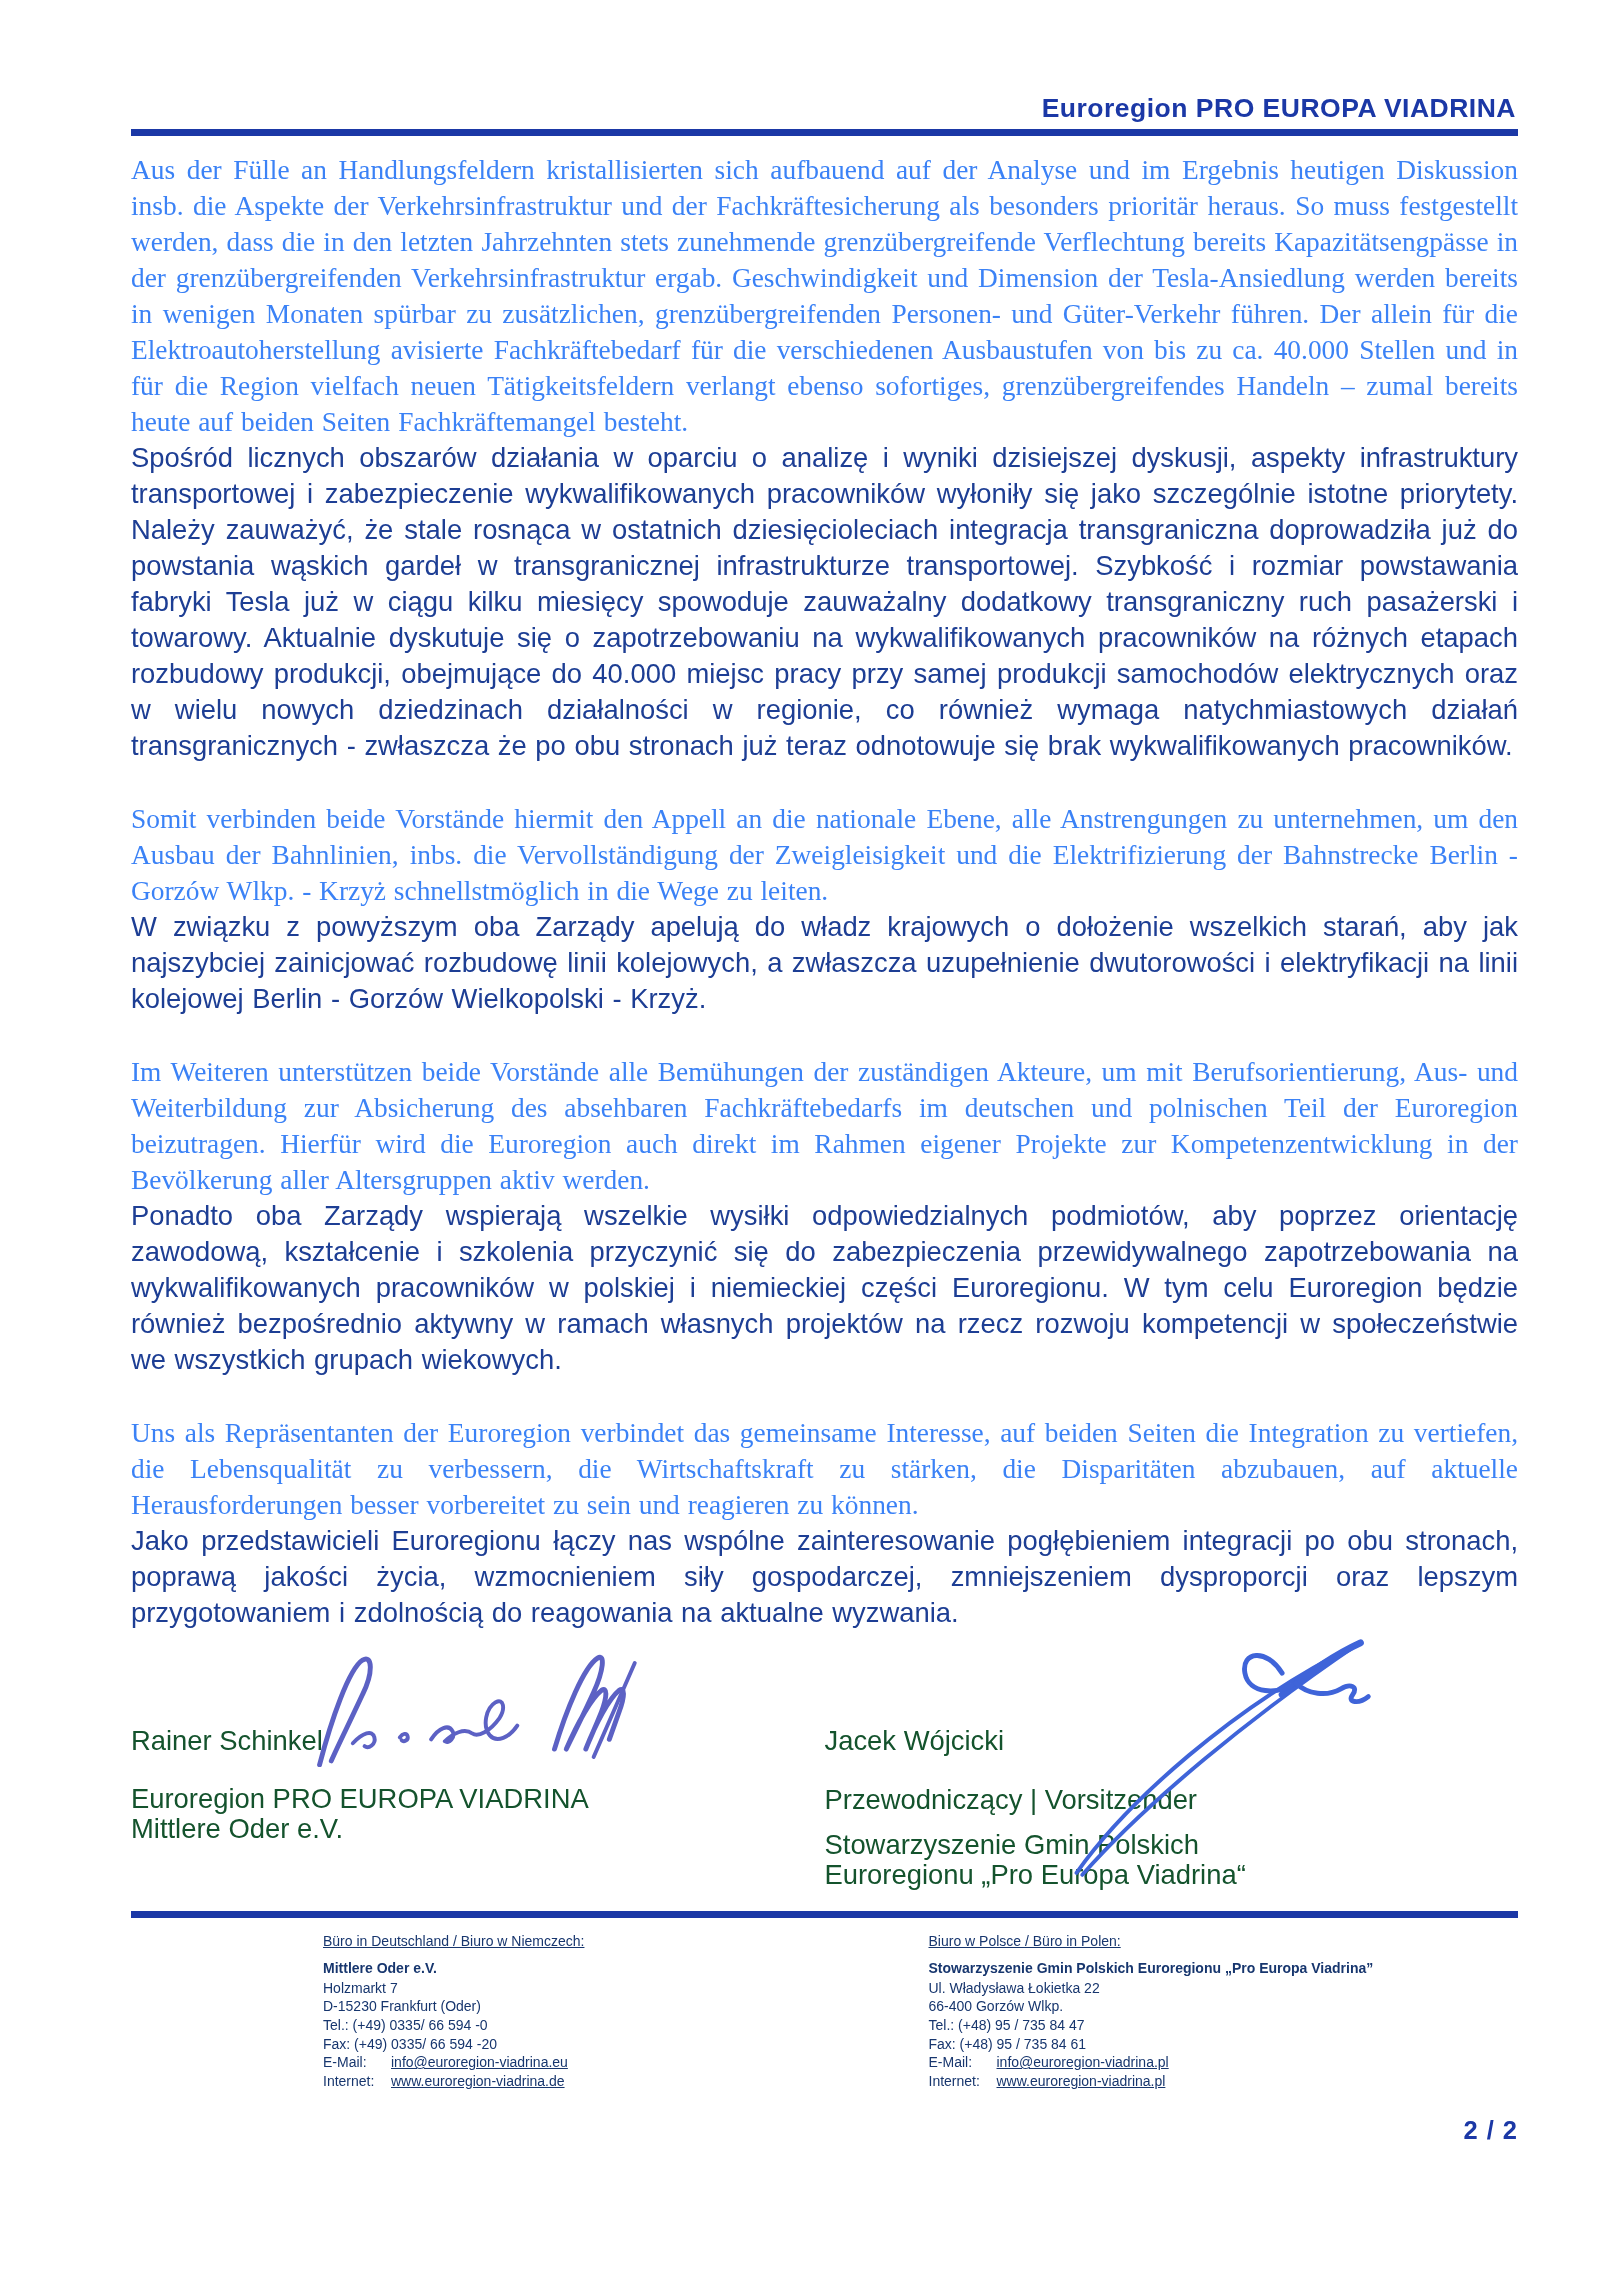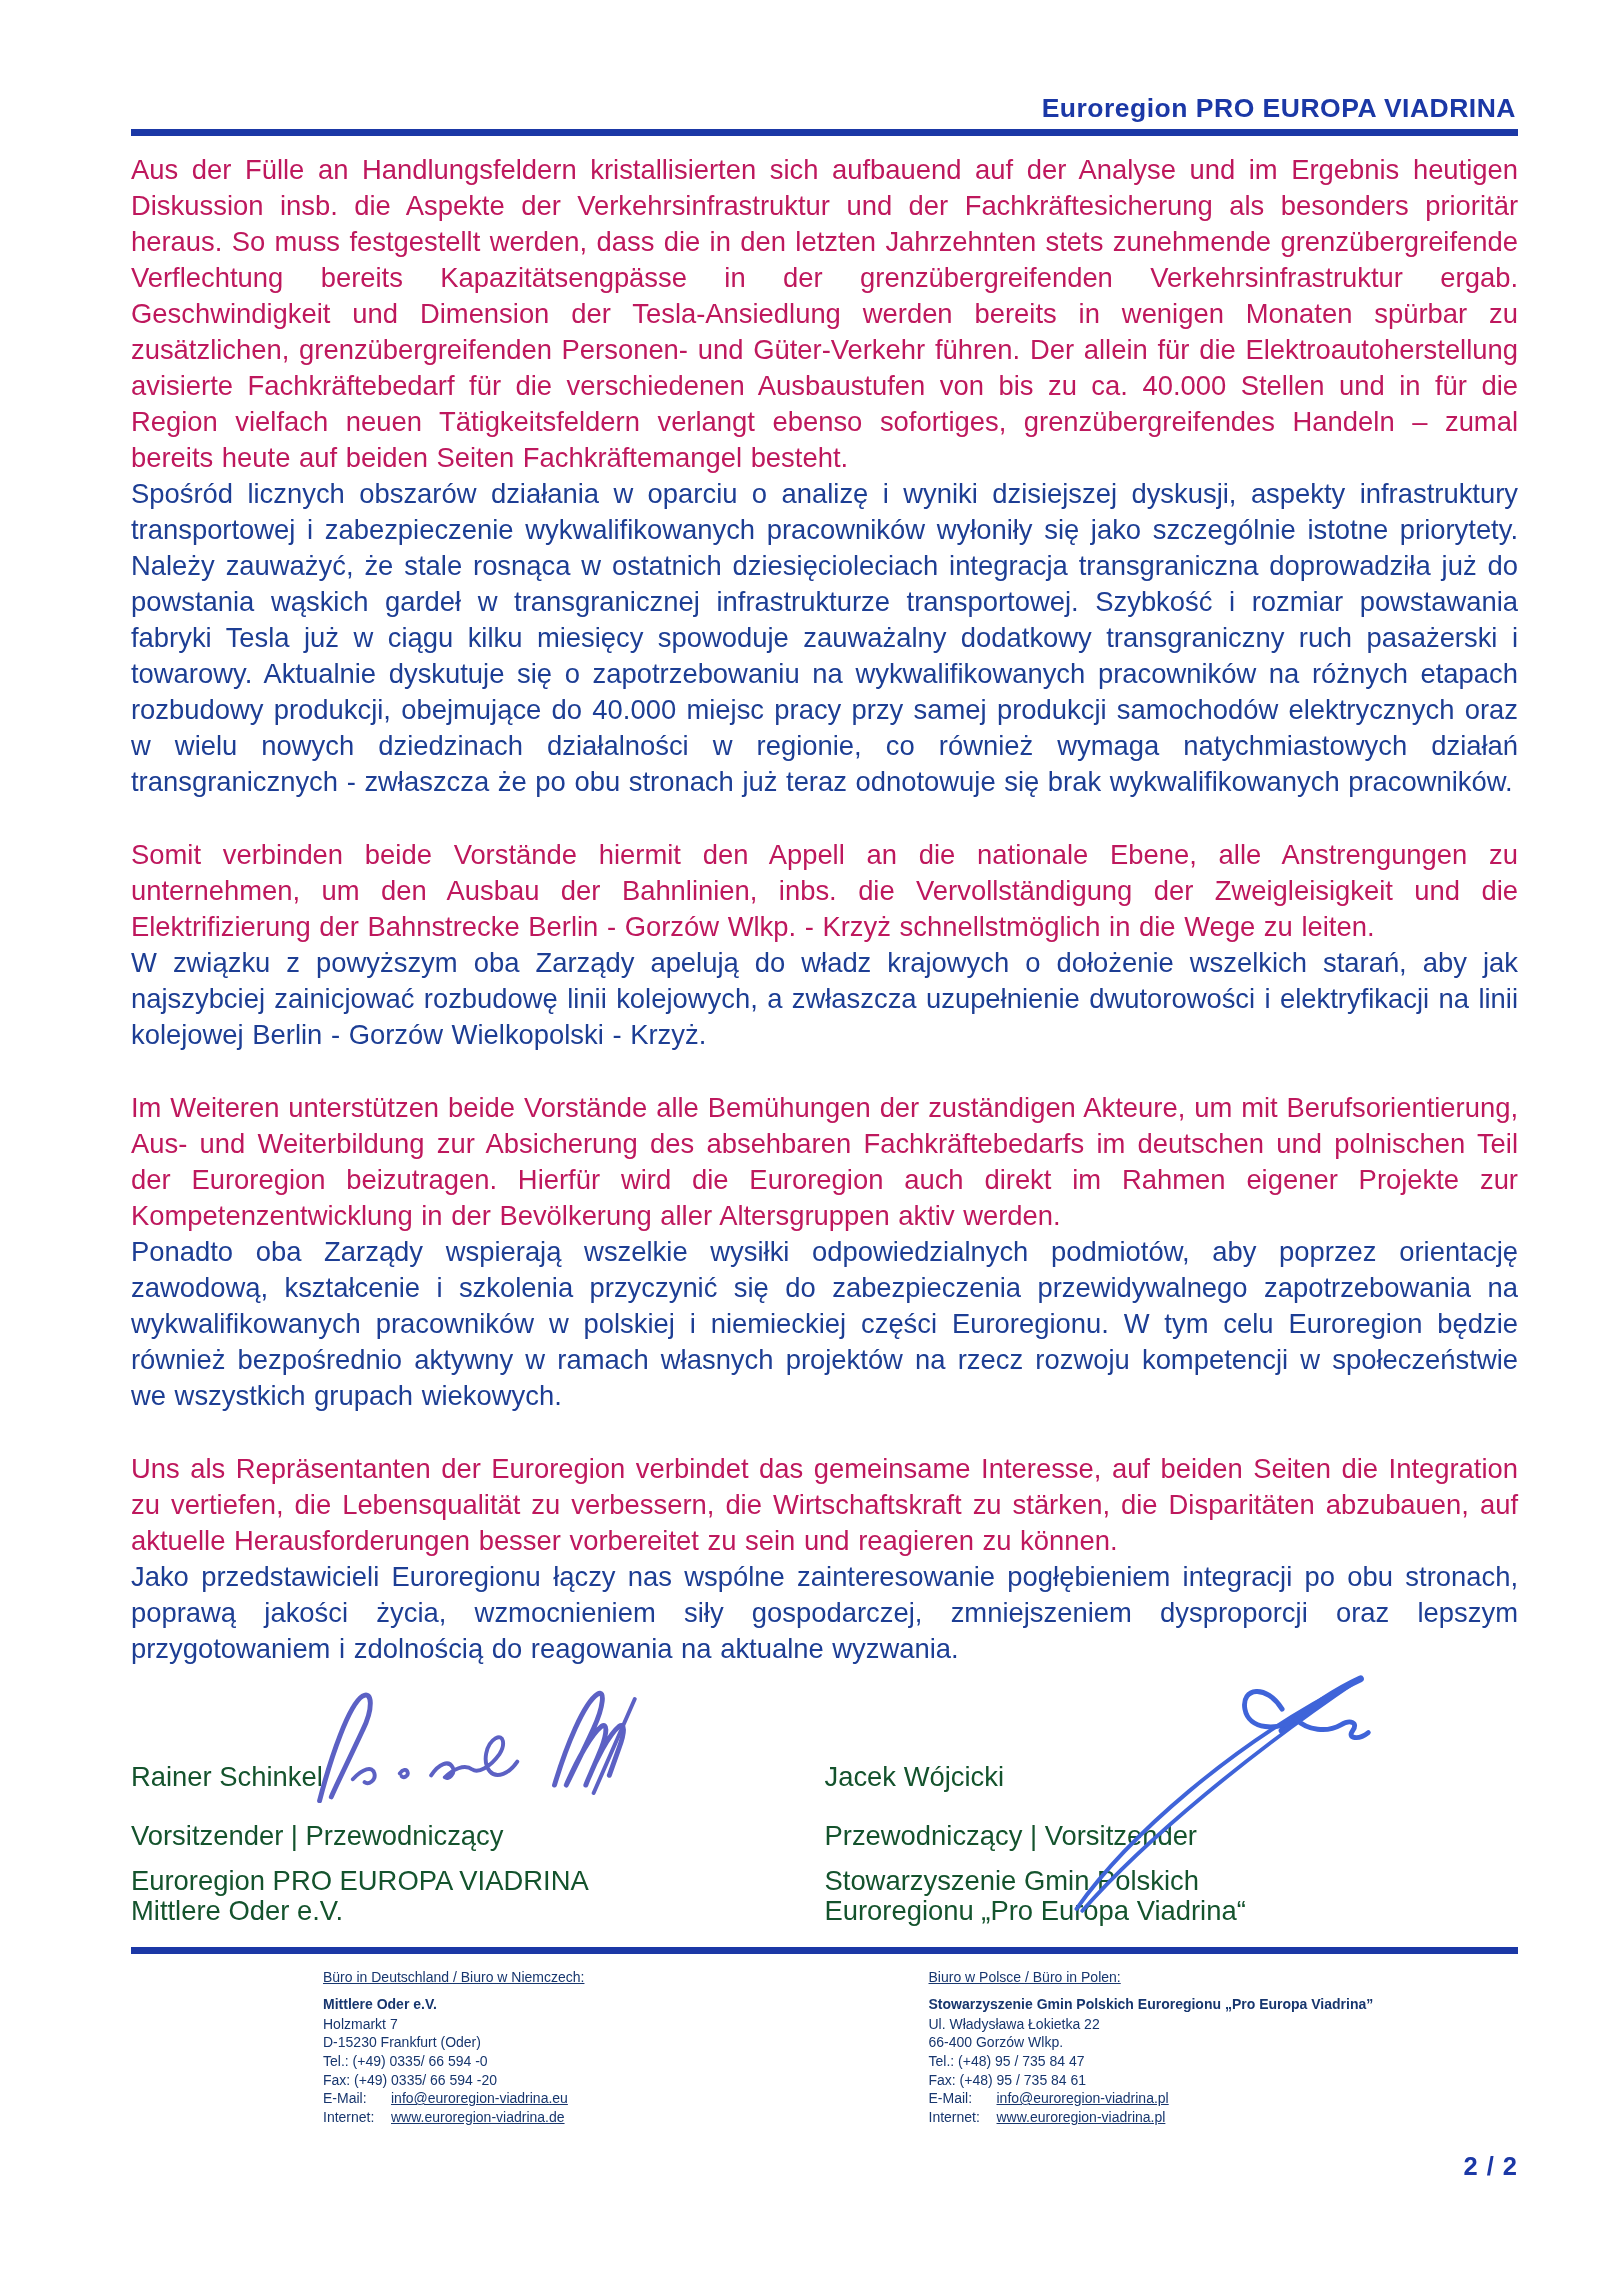--- a/index.html
+++ b/index.html
@@ -43,21 +43,21 @@
   .doc-body{
     margin-top:16.7px;
     font-size:27.4px;
     line-height:36px;
   }
   .para{
     text-align:justify;
     word-spacing:1px;
   }
   .para.pl{color:var(--polish-text);}
-  .para.de{color:#be185d;}
+  .para.de{color:#3b82f6;font-family:Liberation Serif, serif;}
   .para.gap{margin-top:37px;}
   
   .sig-section{
     position:relative;
     margin-top:94px;
     display:flex;
   }
   .sig-col{
     width:50%;
     font-size:27.4px;
@@ -147,21 +147,20 @@
 
       <svg class="sig-svg right" width="470" height="255" viewBox="0 0 480 260">
         <path stroke-width="4" d="M120,256 C170,185 280,85 408,22 C300,95 190,185 126,258" stroke="#3f64d9"></path>
         <path stroke-width="7" d="M330,74 C356,52 386,32 410,21" stroke="#3f64d9"></path>
         <path stroke-width="5" d="M330,52 C314,26 288,30 292,52 C296,74 326,74 344,62" stroke="#3f64d9"></path>
         <path stroke-width="5" d="M344,62 C356,74 376,76 390,68 C400,62 408,66 402,74 C396,82 408,84 418,76" stroke="#3f64d9"></path>
       </svg>
 
       <div class="sig-col left">
         <div class="sig-name">Rainer Schinkel</div>
-        <div class="sig-role">Vorsitzender | Przewodniczący</div>
         <div class="sig-org">Euroregion PRO EUROPA VIADRINA</div>
         <div class="sig-org">Mittlere Oder e.V.</div>
       </div>
 
       <div class="sig-col right">
         <div class="sig-name">Jacek Wójcicki</div>
         <div class="sig-role">Przewodniczący | Vorsitzender</div>
         <div class="sig-org">Stowarzyszenie Gmin Polskich</div>
         <div class="sig-org">Euroregionu „Pro Europa Viadrina“</div>
       </div>

